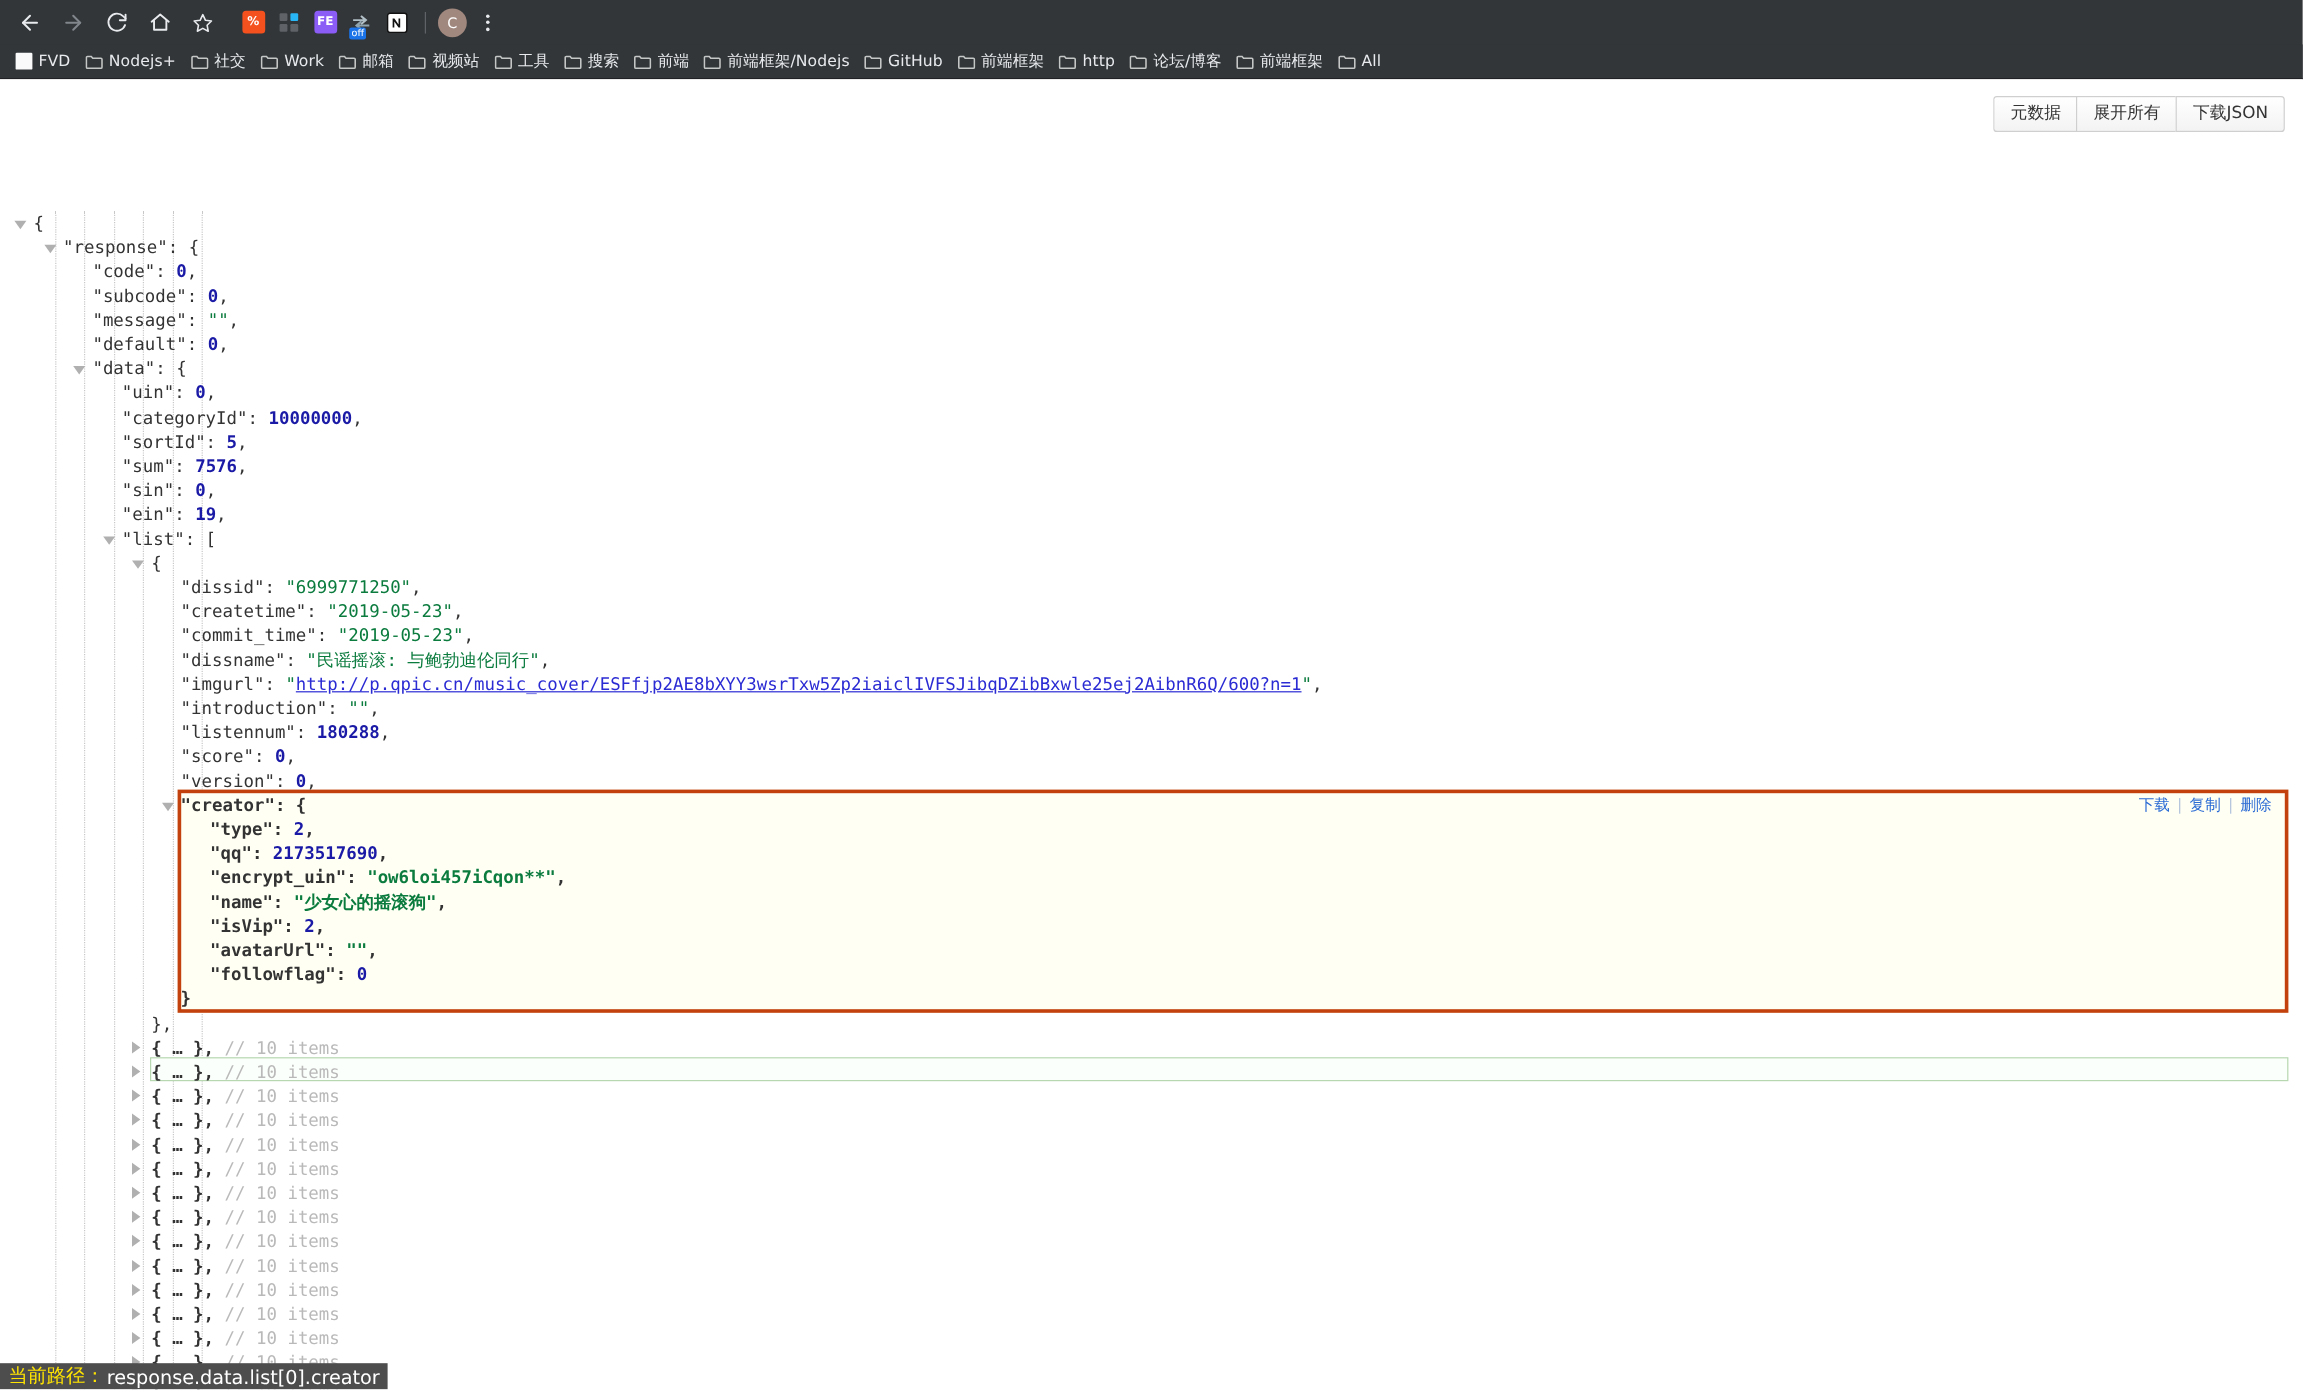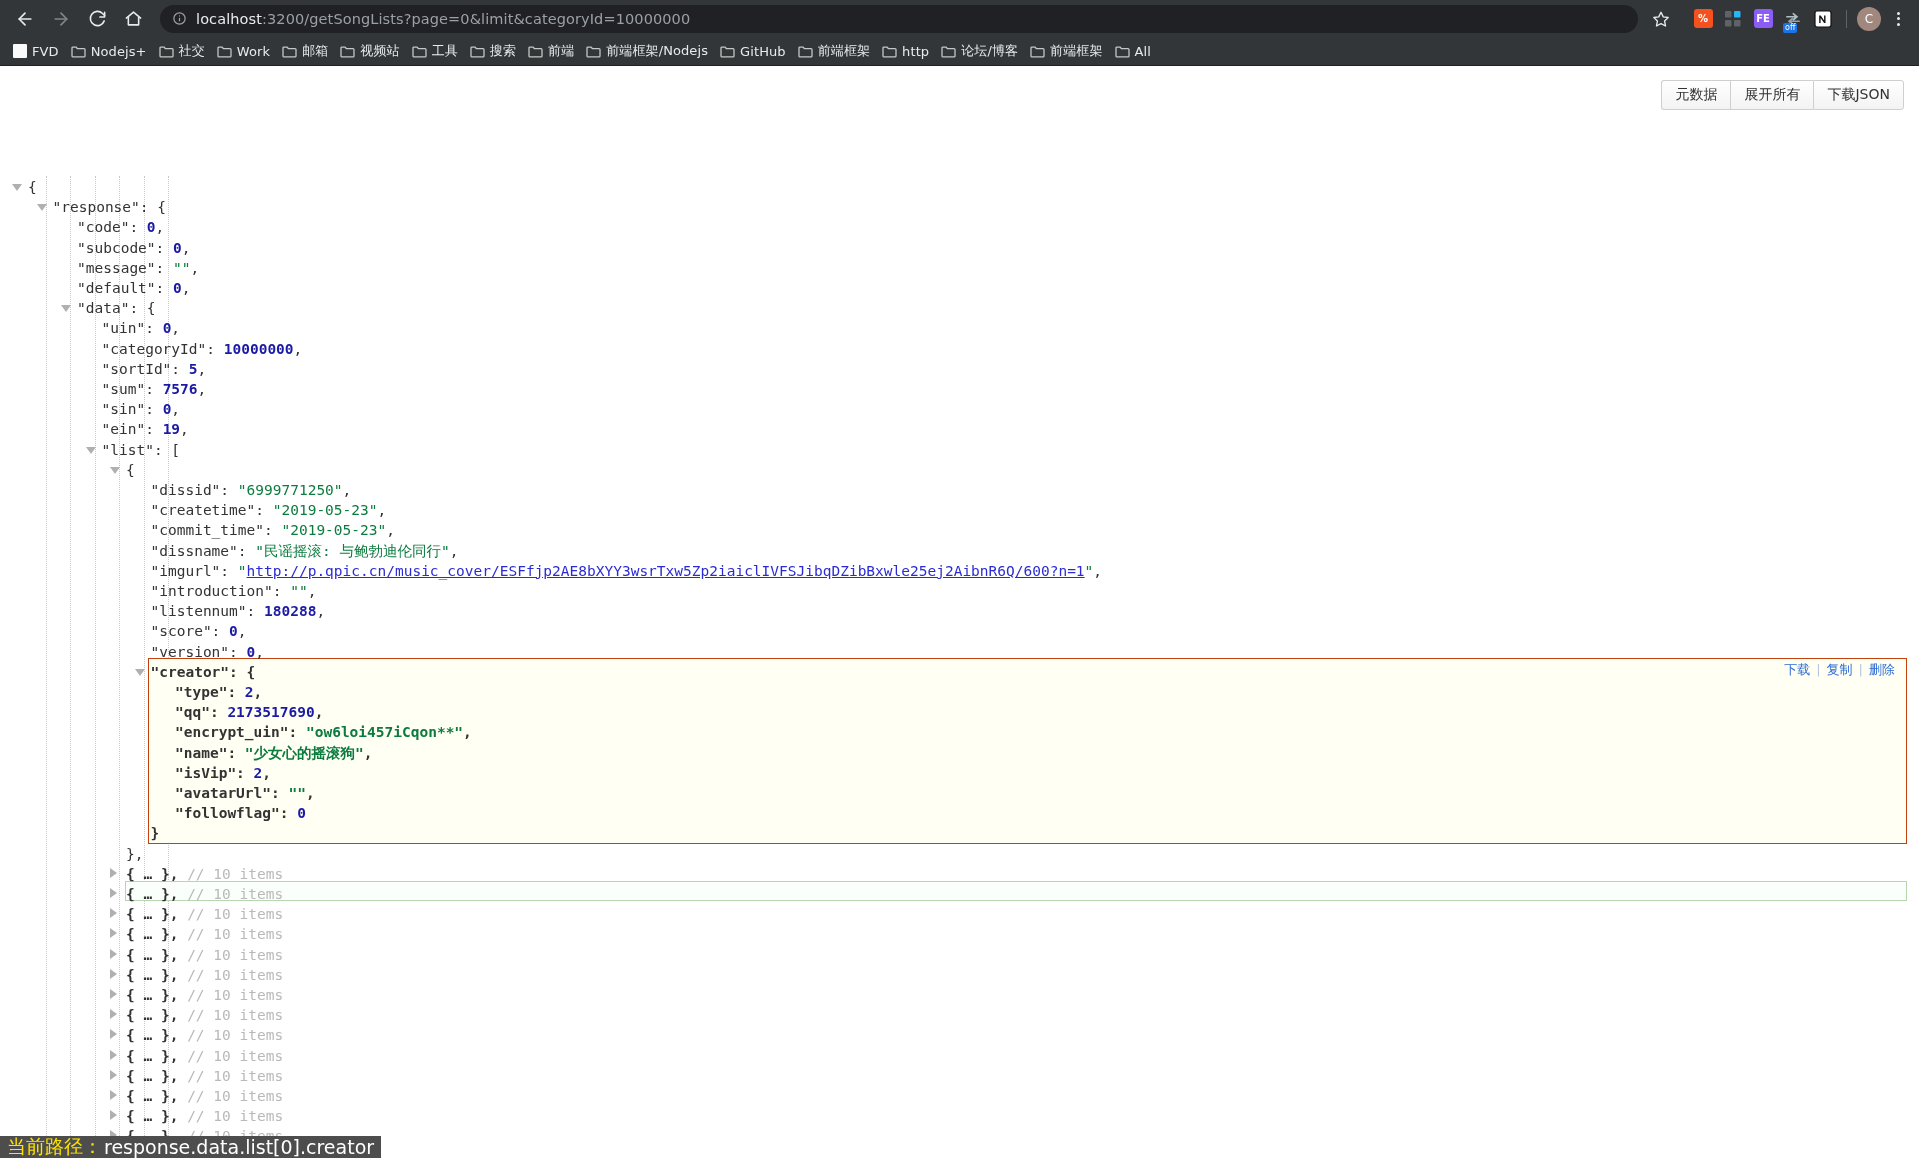--- a/index.html
+++ b/index.html
@@ -220,21 +220,21 @@
     position: absolute;
     top: 0;
     width: 1px;
     border-left: 1px dotted #c8c8c8;
   }
 
   
   .hl-block {
     position: absolute;
     background: #fffff4;
-    border: 1px solid #c2410c;
+    border: 3px solid #c2410c;
     left: 148px;
     right: 12px;
   }
   .hl-actions {
     position: absolute;
     top: 1px;
     right: 6px;
     font-family: "DejaVu Sans", sans-serif;
     font-size: 13px;
     color: #2b6bd4;
@@ -256,21 +256,21 @@
   .status-bar {
     position: absolute;
     left: 0;
     bottom: 0;
     height: 22px;
     background: #4d4d4d;
     display: flex;
     align-items: center;
     padding: 0 7px;
     font-family: "DejaVu Sans", sans-serif;
-    font-size: 19px;
+    font-size: 16px;
     z-index: 30;
   }
   .status-label { color: #ffe400; }
   .status-path { color: #ffffff; margin-left: 2px; }
 </style>
 </head>
 <body>
 
 <div class="browser-chrome">
 
@@ -293,30 +293,20 @@
           <path d="M20.49 15a9 9 0 1 1-2.12-9.36L21 8"></path>
         </svg>
     </div>
     <div class="nav-btn">
       <svg width="19" height="19" viewBox="0 0 24 24" fill="none" stroke="#e8eaed" stroke-width="2" stroke-linecap="round" stroke-linejoin="round">
           <path d="M3 11.5 12 4l9 7.5"></path>
           <path d="M5.5 10.5V20h13v-9.5"></path>
         </svg>
     </div>
 
-    <div class="omnibox">
-      <span class="info-icon">
-        <svg width="15" height="15" viewBox="0 0 24 24" fill="none" stroke="#9aa0a6" stroke-width="2">
-            <circle cx="12" cy="12" r="9"></circle>
-            <line x1="12" y1="11" x2="12" y2="16.5"></line>
-            <circle cx="12" cy="7.8" r="0.9" fill="#9aa0a6" stroke="none"></circle>
-          </svg>
-      </span>
-      <span class="url-text"><span class="host">localhost</span><span>:3200/getSongLists?page=0&amp;limit&amp;categoryId=10000000</span></span>
-    </div>
 
     <div class="omni-right">
       <div class="nav-btn">
         <svg width="18" height="18" viewBox="0 0 24 24" fill="none" stroke="#e8eaed" stroke-width="1.8" stroke-linejoin="round">
             <polygon points="12 3 15 9.2 21.6 10 16.8 14.7 18 21.3 12 18.2 6 21.3 7.2 14.7 2.4 10 9 9.2"></polygon>
           </svg>
       </div>
     </div>
 
     <div class="ext-row">

